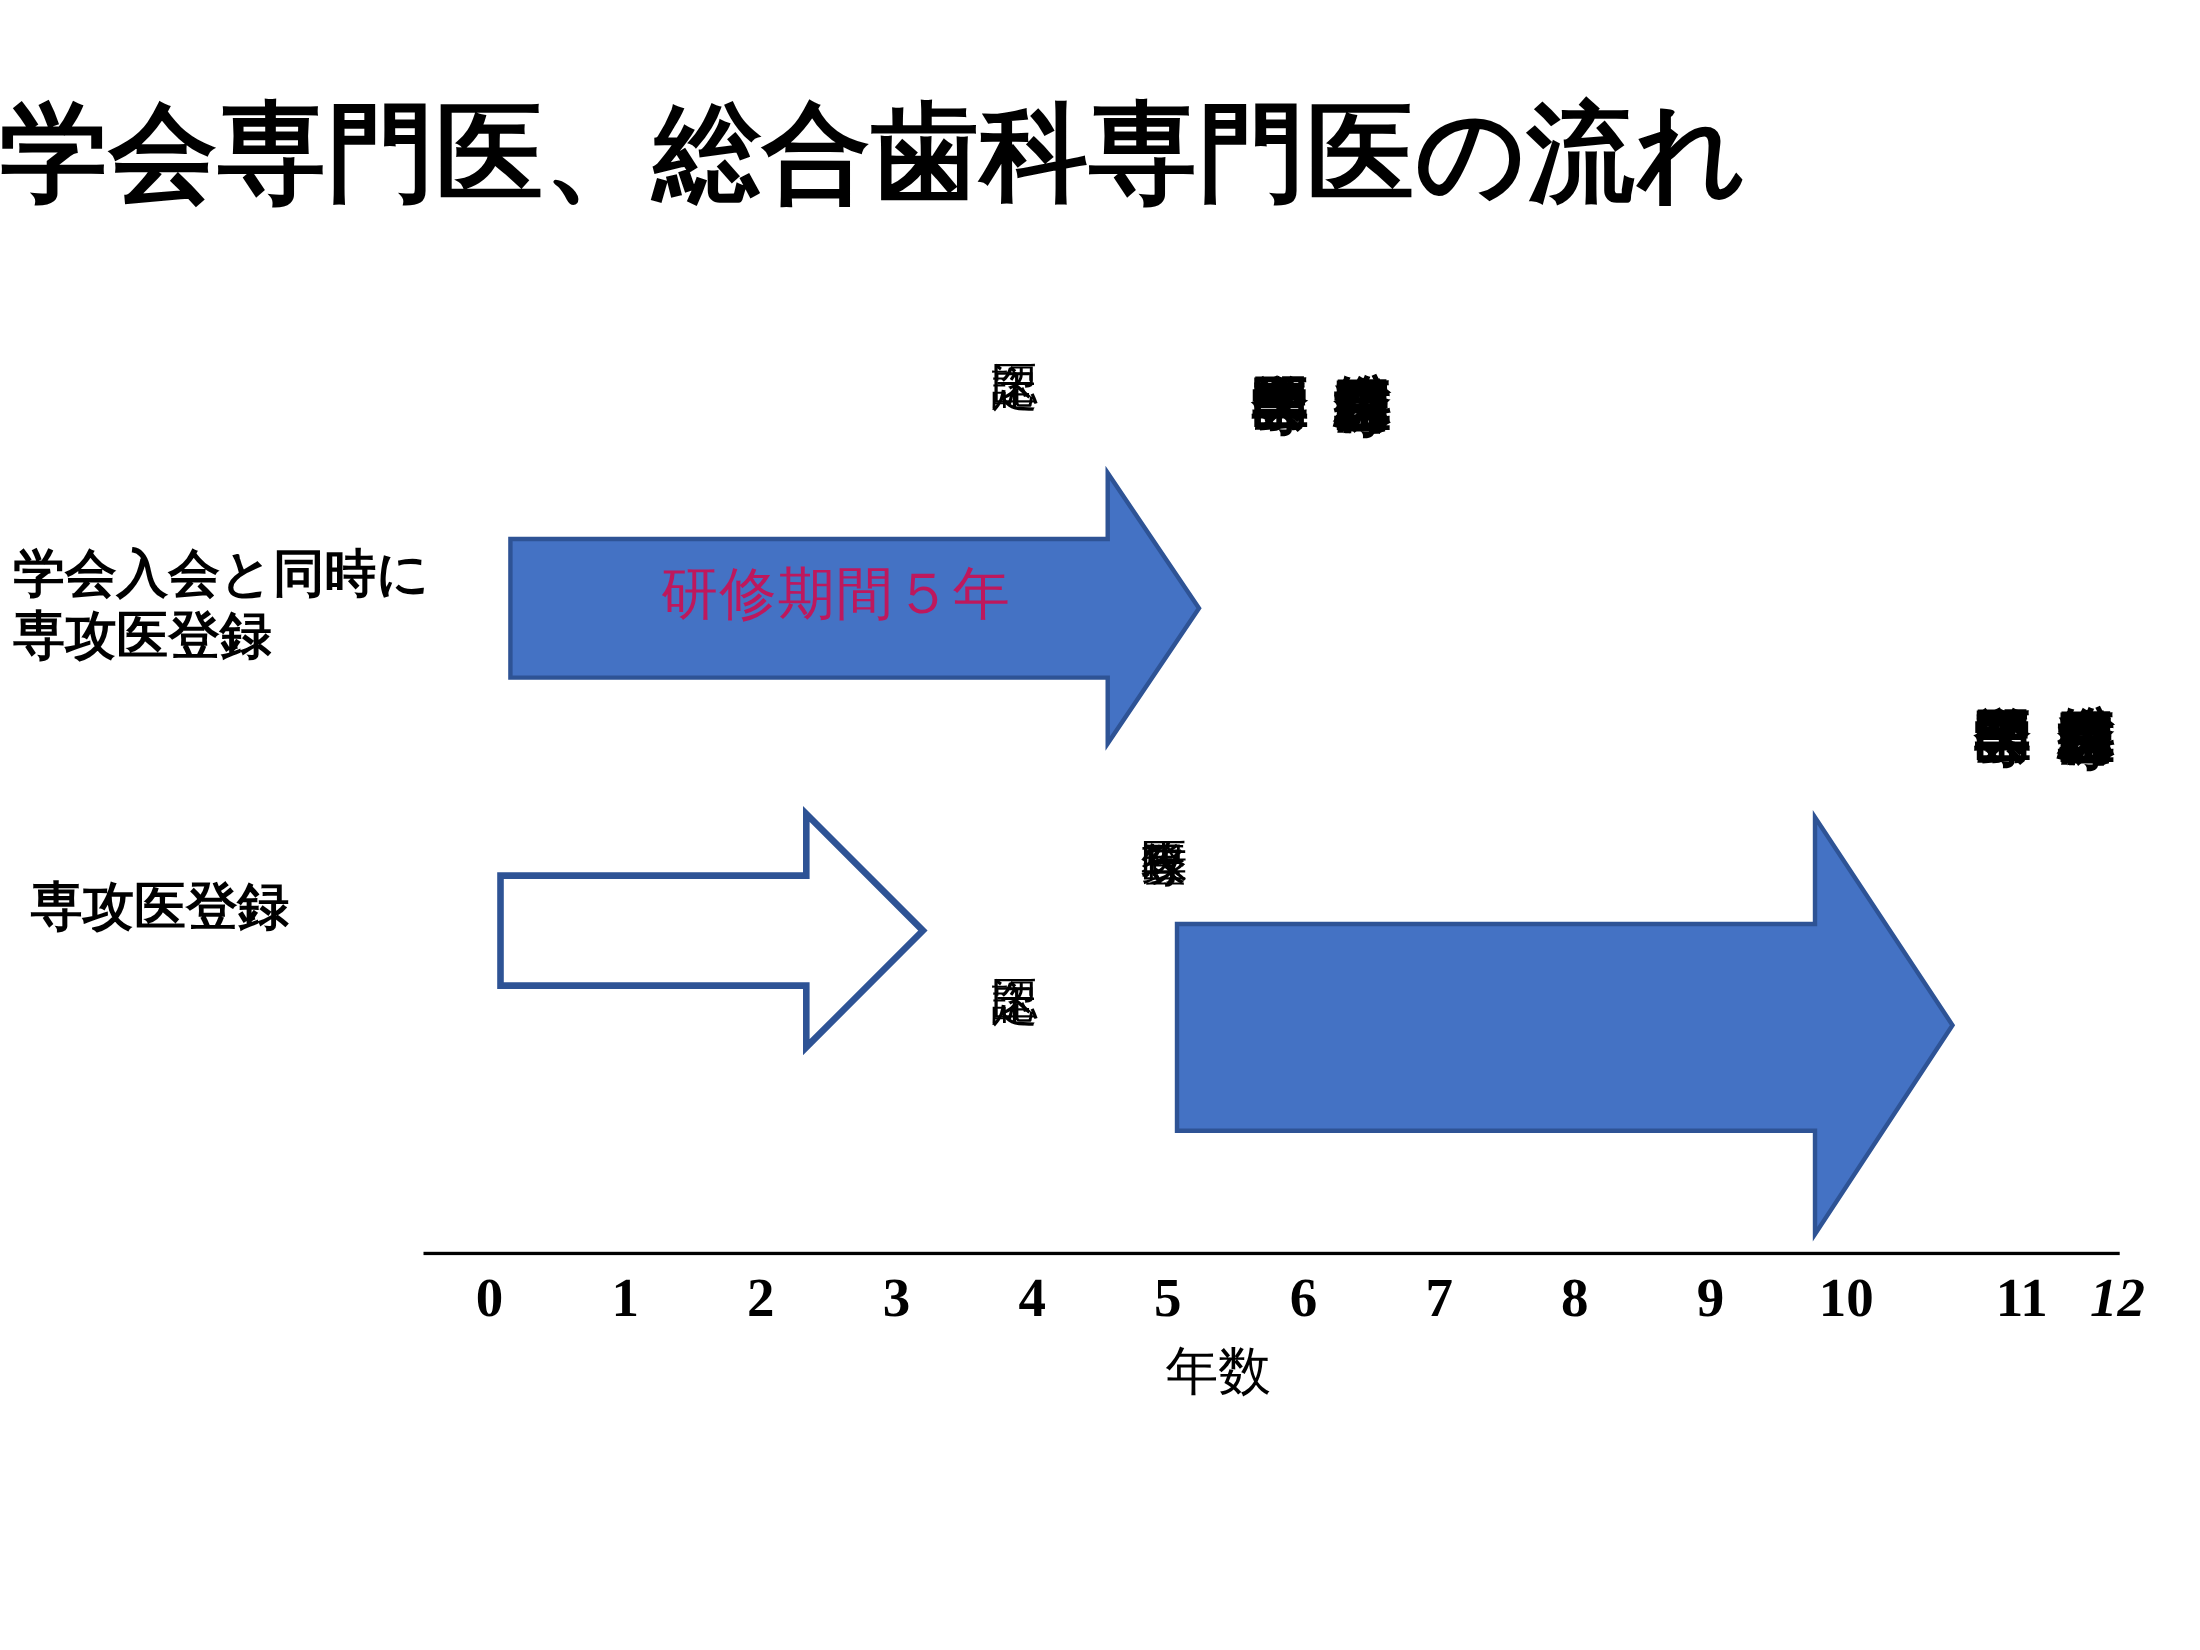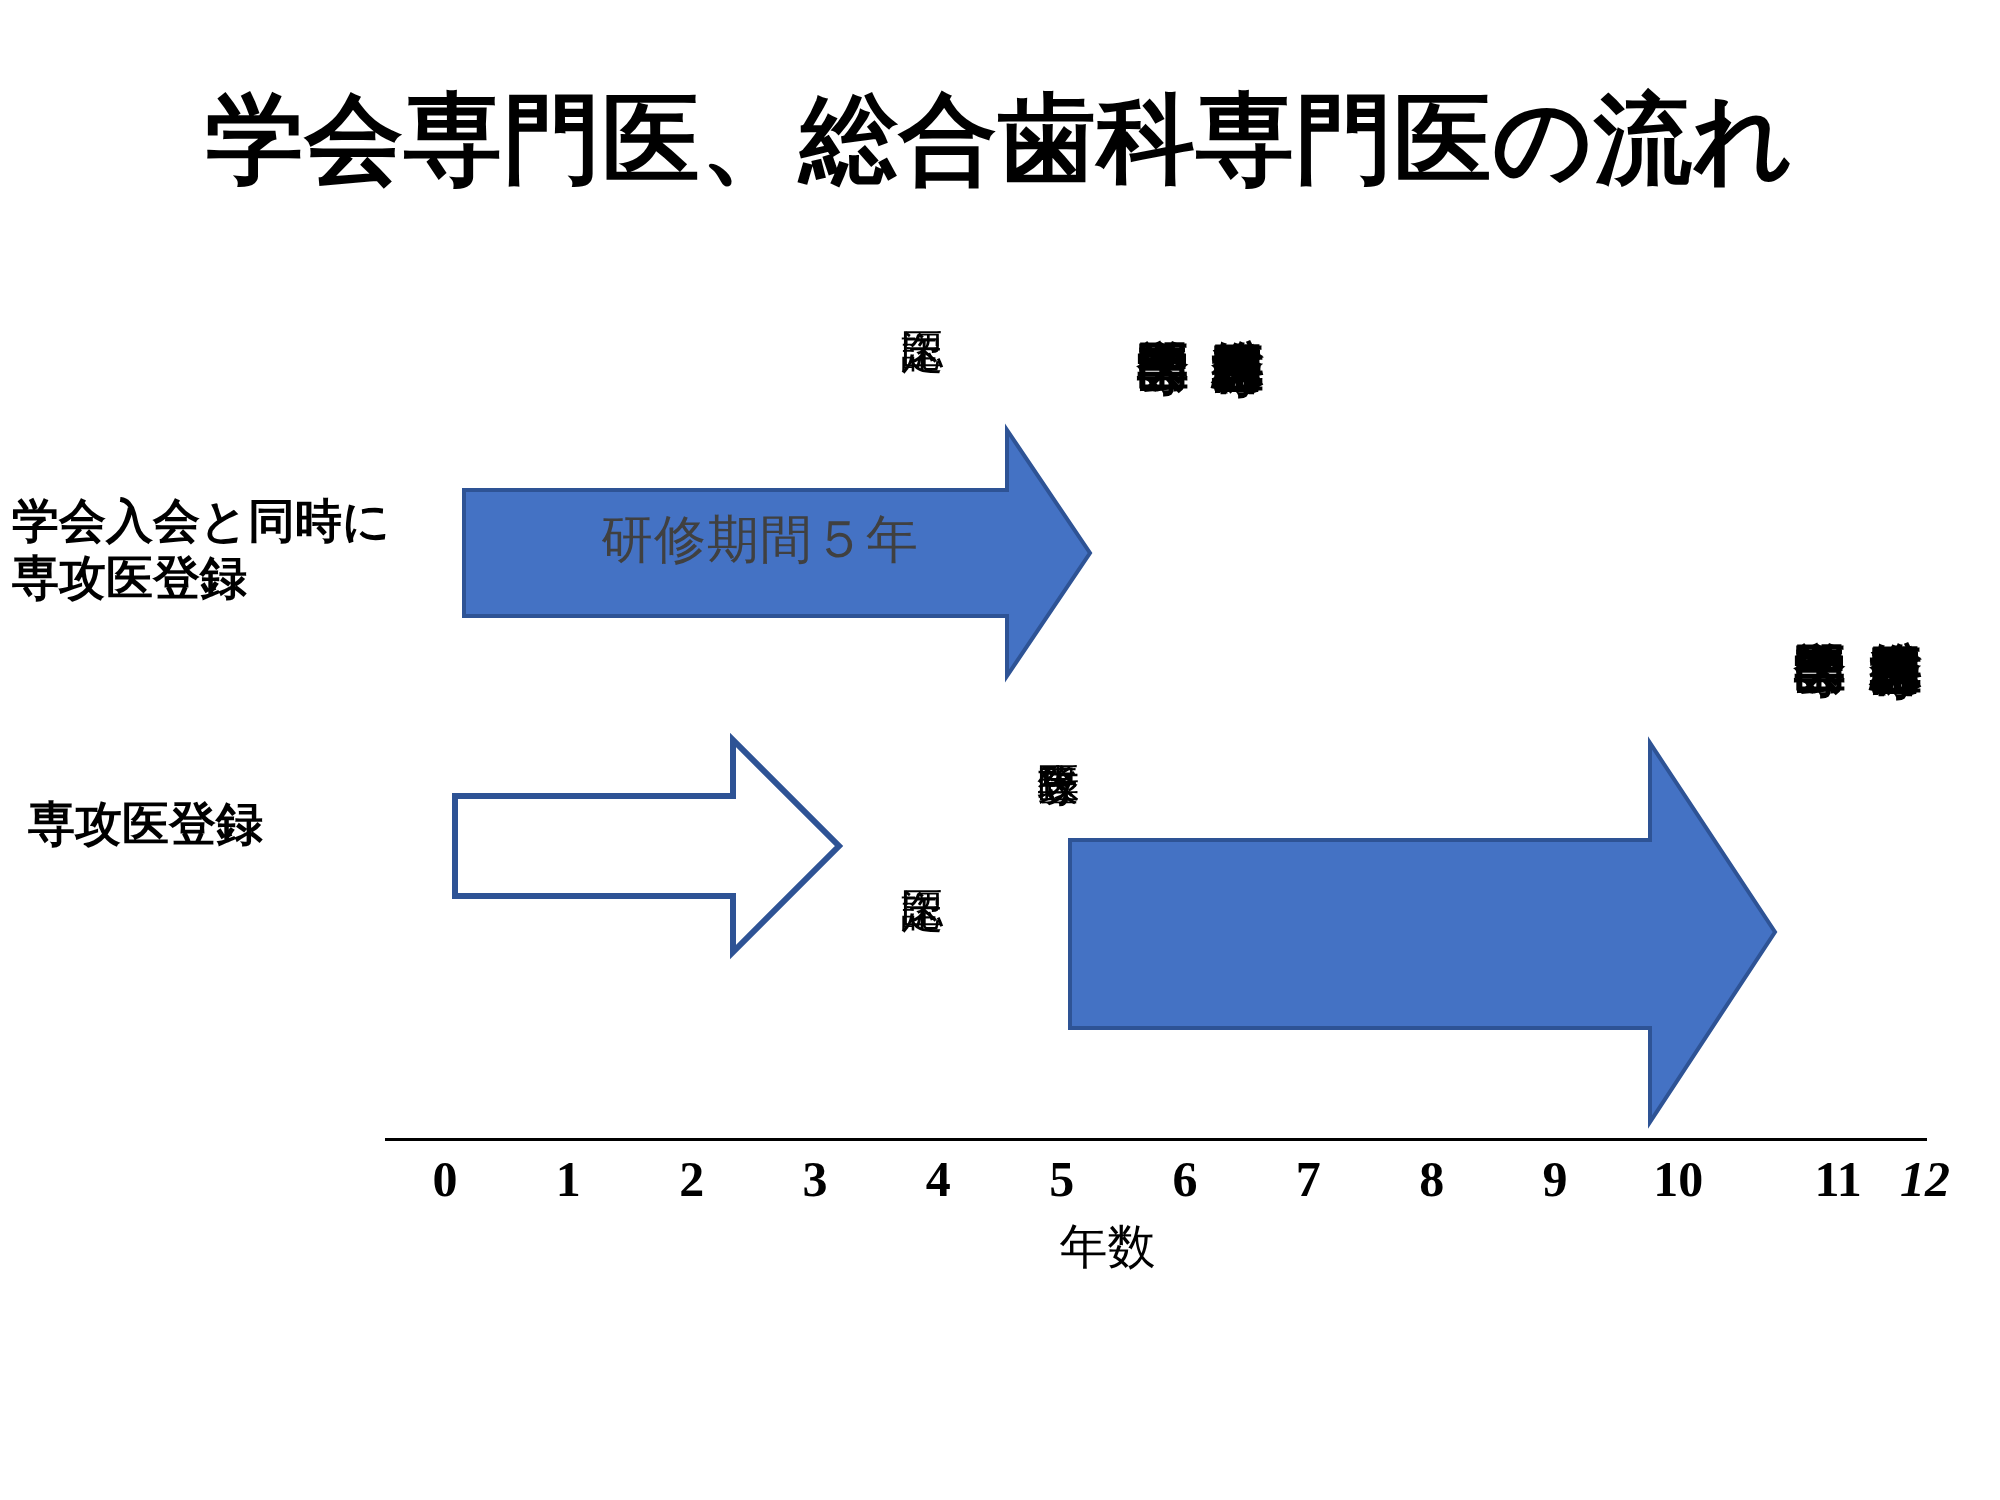--- a/index.html
+++ b/index.html
@@ -16,21 +16,20 @@
     font-family: "Liberation Sans", "DejaVu Sans", sans-serif;
     color: #000000;
   }
 
   
   #slide-title {
     position: absolute;
     left: 0;
     top: 88px;
     width: 2000px;
-    text-align: center;
     font-size: 98px;
     font-weight: bold;
     line-height: 1.05;
     letter-spacing: 0.01em;
     white-space: nowrap;
   }
 
   
   .side-label {
     position: absolute;
@@ -71,21 +70,21 @@
   #arrow-training   { left: 462px;  top: 428px; }
   #arrow-pre-cert   { left: 452px;  top: 736px; }
   #arrow-specialist { left: 1068px; top: 740px; }
 
   #arrow-training-label {
     position: absolute;
     left: 530px;
     top: 505px;
     width: 460px;
     text-align: center;
-    color: #404040;
+    color: #be185d;
     font-size: 52px;
     font-weight: normal;
     letter-spacing: 0.02em;
     white-space: nowrap;
   }
 
   
   #axis-line {
     position: absolute;
     left: 385px;

